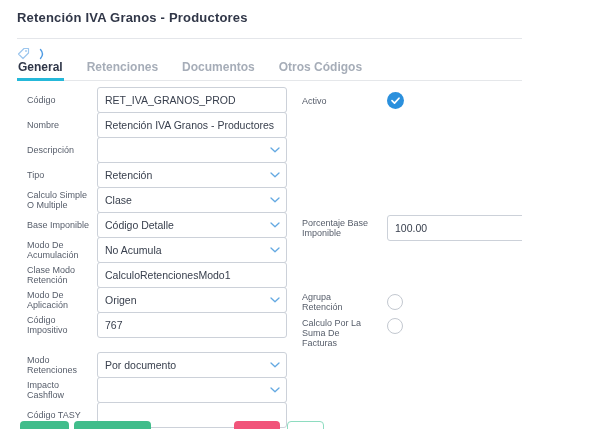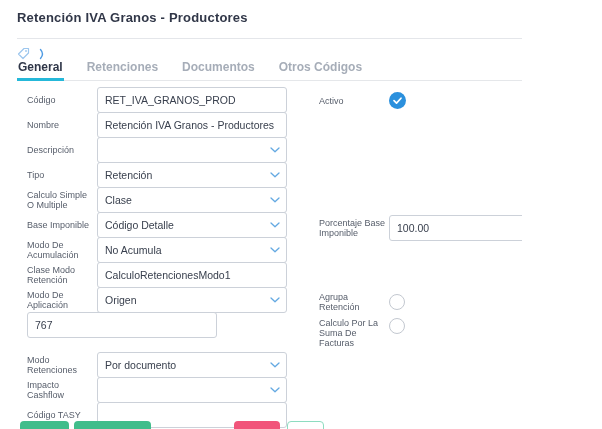--- a/index.html
+++ b/index.html
@@ -26,21 +26,21 @@
   .row.gap { margin-top:20px; }
   .flabel { width:68px; margin-right:2px; font-size:9px; line-height:10px; color:#565d6a; }
   .tinput, .tselect {
       width:190px; height:20px; border:1px solid #ccd1d9; border-radius:3px; background:#fff;
       font-family:"Liberation Sans", sans-serif; font-size:10.5px; color:#39404e;
       padding:12px 7px; outline:none; }
   .tselect { display:flex; align-items:center; justify-content:space-between; padding-right:6px; }
   .tselect .selval { overflow:hidden; white-space:nowrap; }
   .chev { flex:0 0 auto; }
 
-  .right-item { position:absolute; left:292px; display:flex; align-items:center; }
+  .right-item { position:absolute; left:275px; display:flex; align-items:center;gap:15px; }
   .right-item .flabel { width:68px; margin-right:2px; }
   .right-item.top-align { align-items:flex-start; }
   .num-input { text-align:left; }
 
   .checkcircle { width:17px; height:17px; display:block; cursor:pointer; }
   .radio { width:16px; height:16px; border:1.5px solid #c3c8d0; border-radius:50%;
            background:#fff; cursor:pointer; flex:0 0 auto; }
 
   .footer { position:absolute; left:20px; top:421px; display:flex; }
   .fbtn { height:26px; border-radius:4px; border:none; color:#fff; font-size:10px;
@@ -141,20 +141,21 @@
         <div class="row">
           <span class="flabel">Modo De Aplicación</span>
           <div class="tselect">
             <span class="selval">Origen</span>
             <svg class="chev" width="10" height="6" viewBox="0 0 10 6" fill="none">
               <path d="M1 1 L5 4.8 L9 1" stroke="#64a9e2" stroke-width="1.3" fill="none" stroke-linecap="round" stroke-linejoin="round"></path>
             </svg>
           </div>
         </div>
         <div class="row">
+          <span class="flabel">Código Impositivo</span>
           <input class="tinput" value="767" style="">
         </div>
         <div class="row gap">
           <span class="flabel">Modo Retenciones</span>
           <div class="tselect">
             <span class="selval">Por documento</span>
             <svg class="chev" width="10" height="6" viewBox="0 0 10 6" fill="none">
               <path d="M1 1 L5 4.8 L9 1" stroke="#64a9e2" stroke-width="1.3" fill="none" stroke-linecap="round" stroke-linejoin="round"></path>
             </svg>
           </div>

